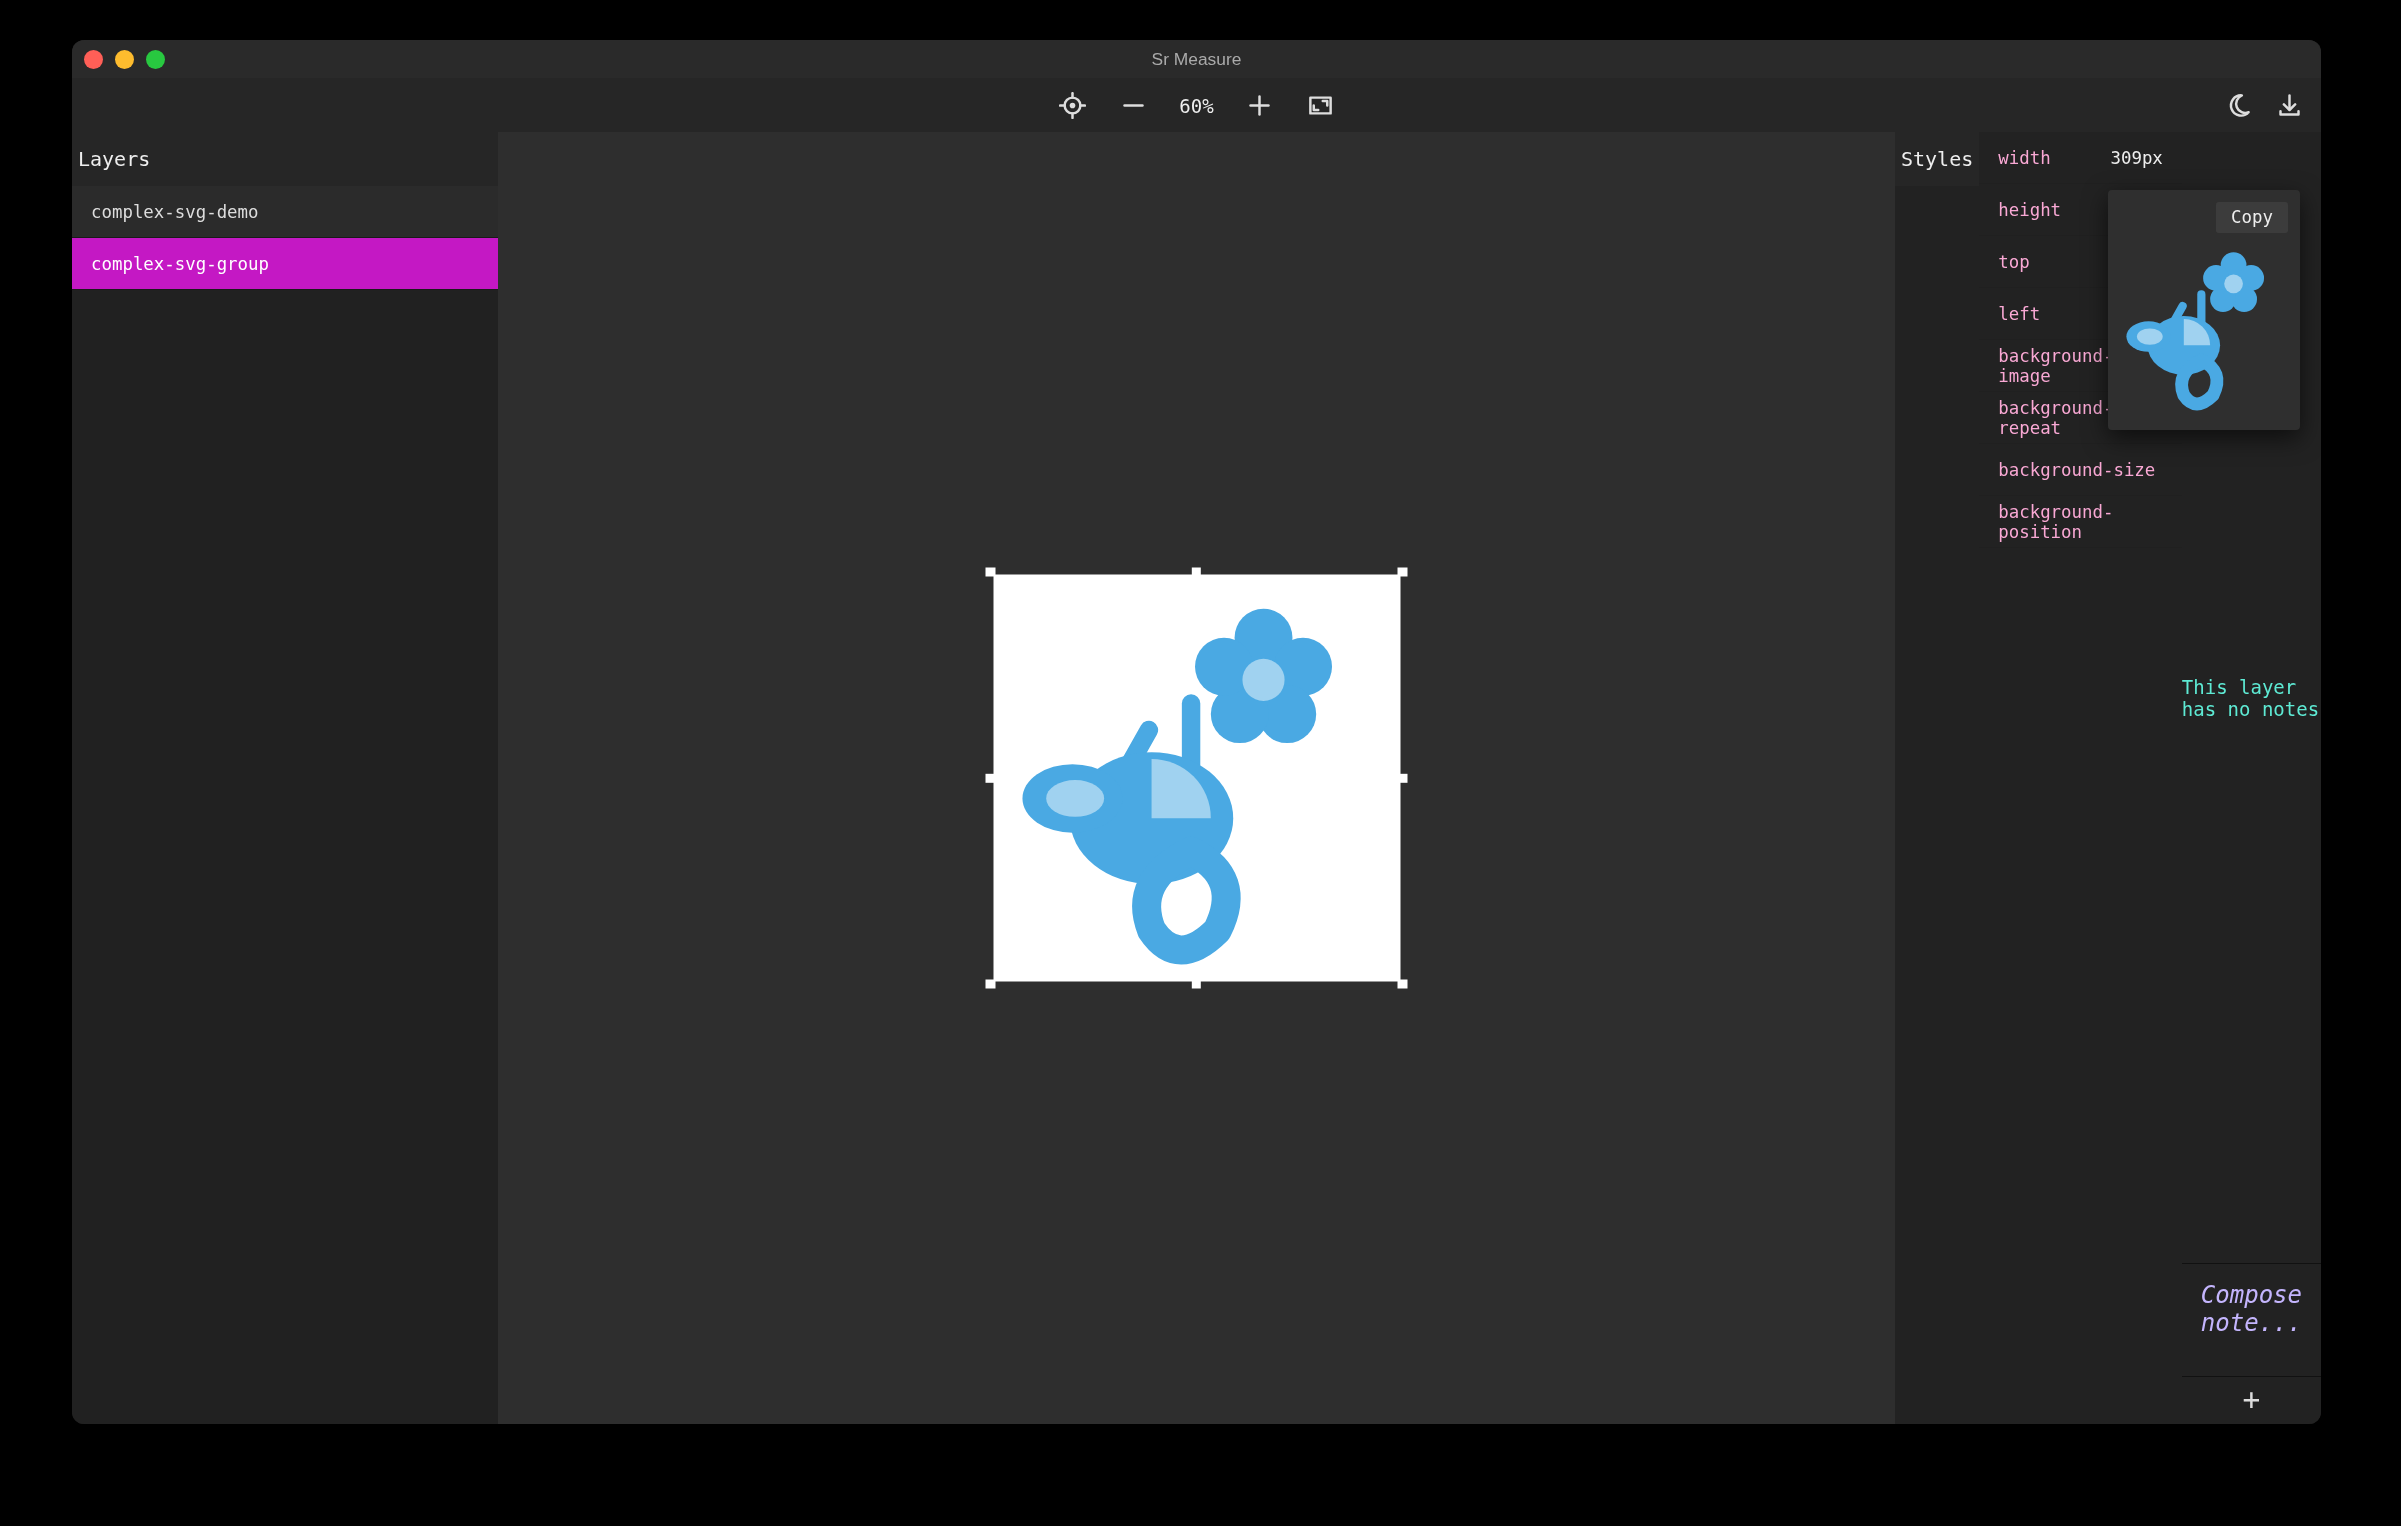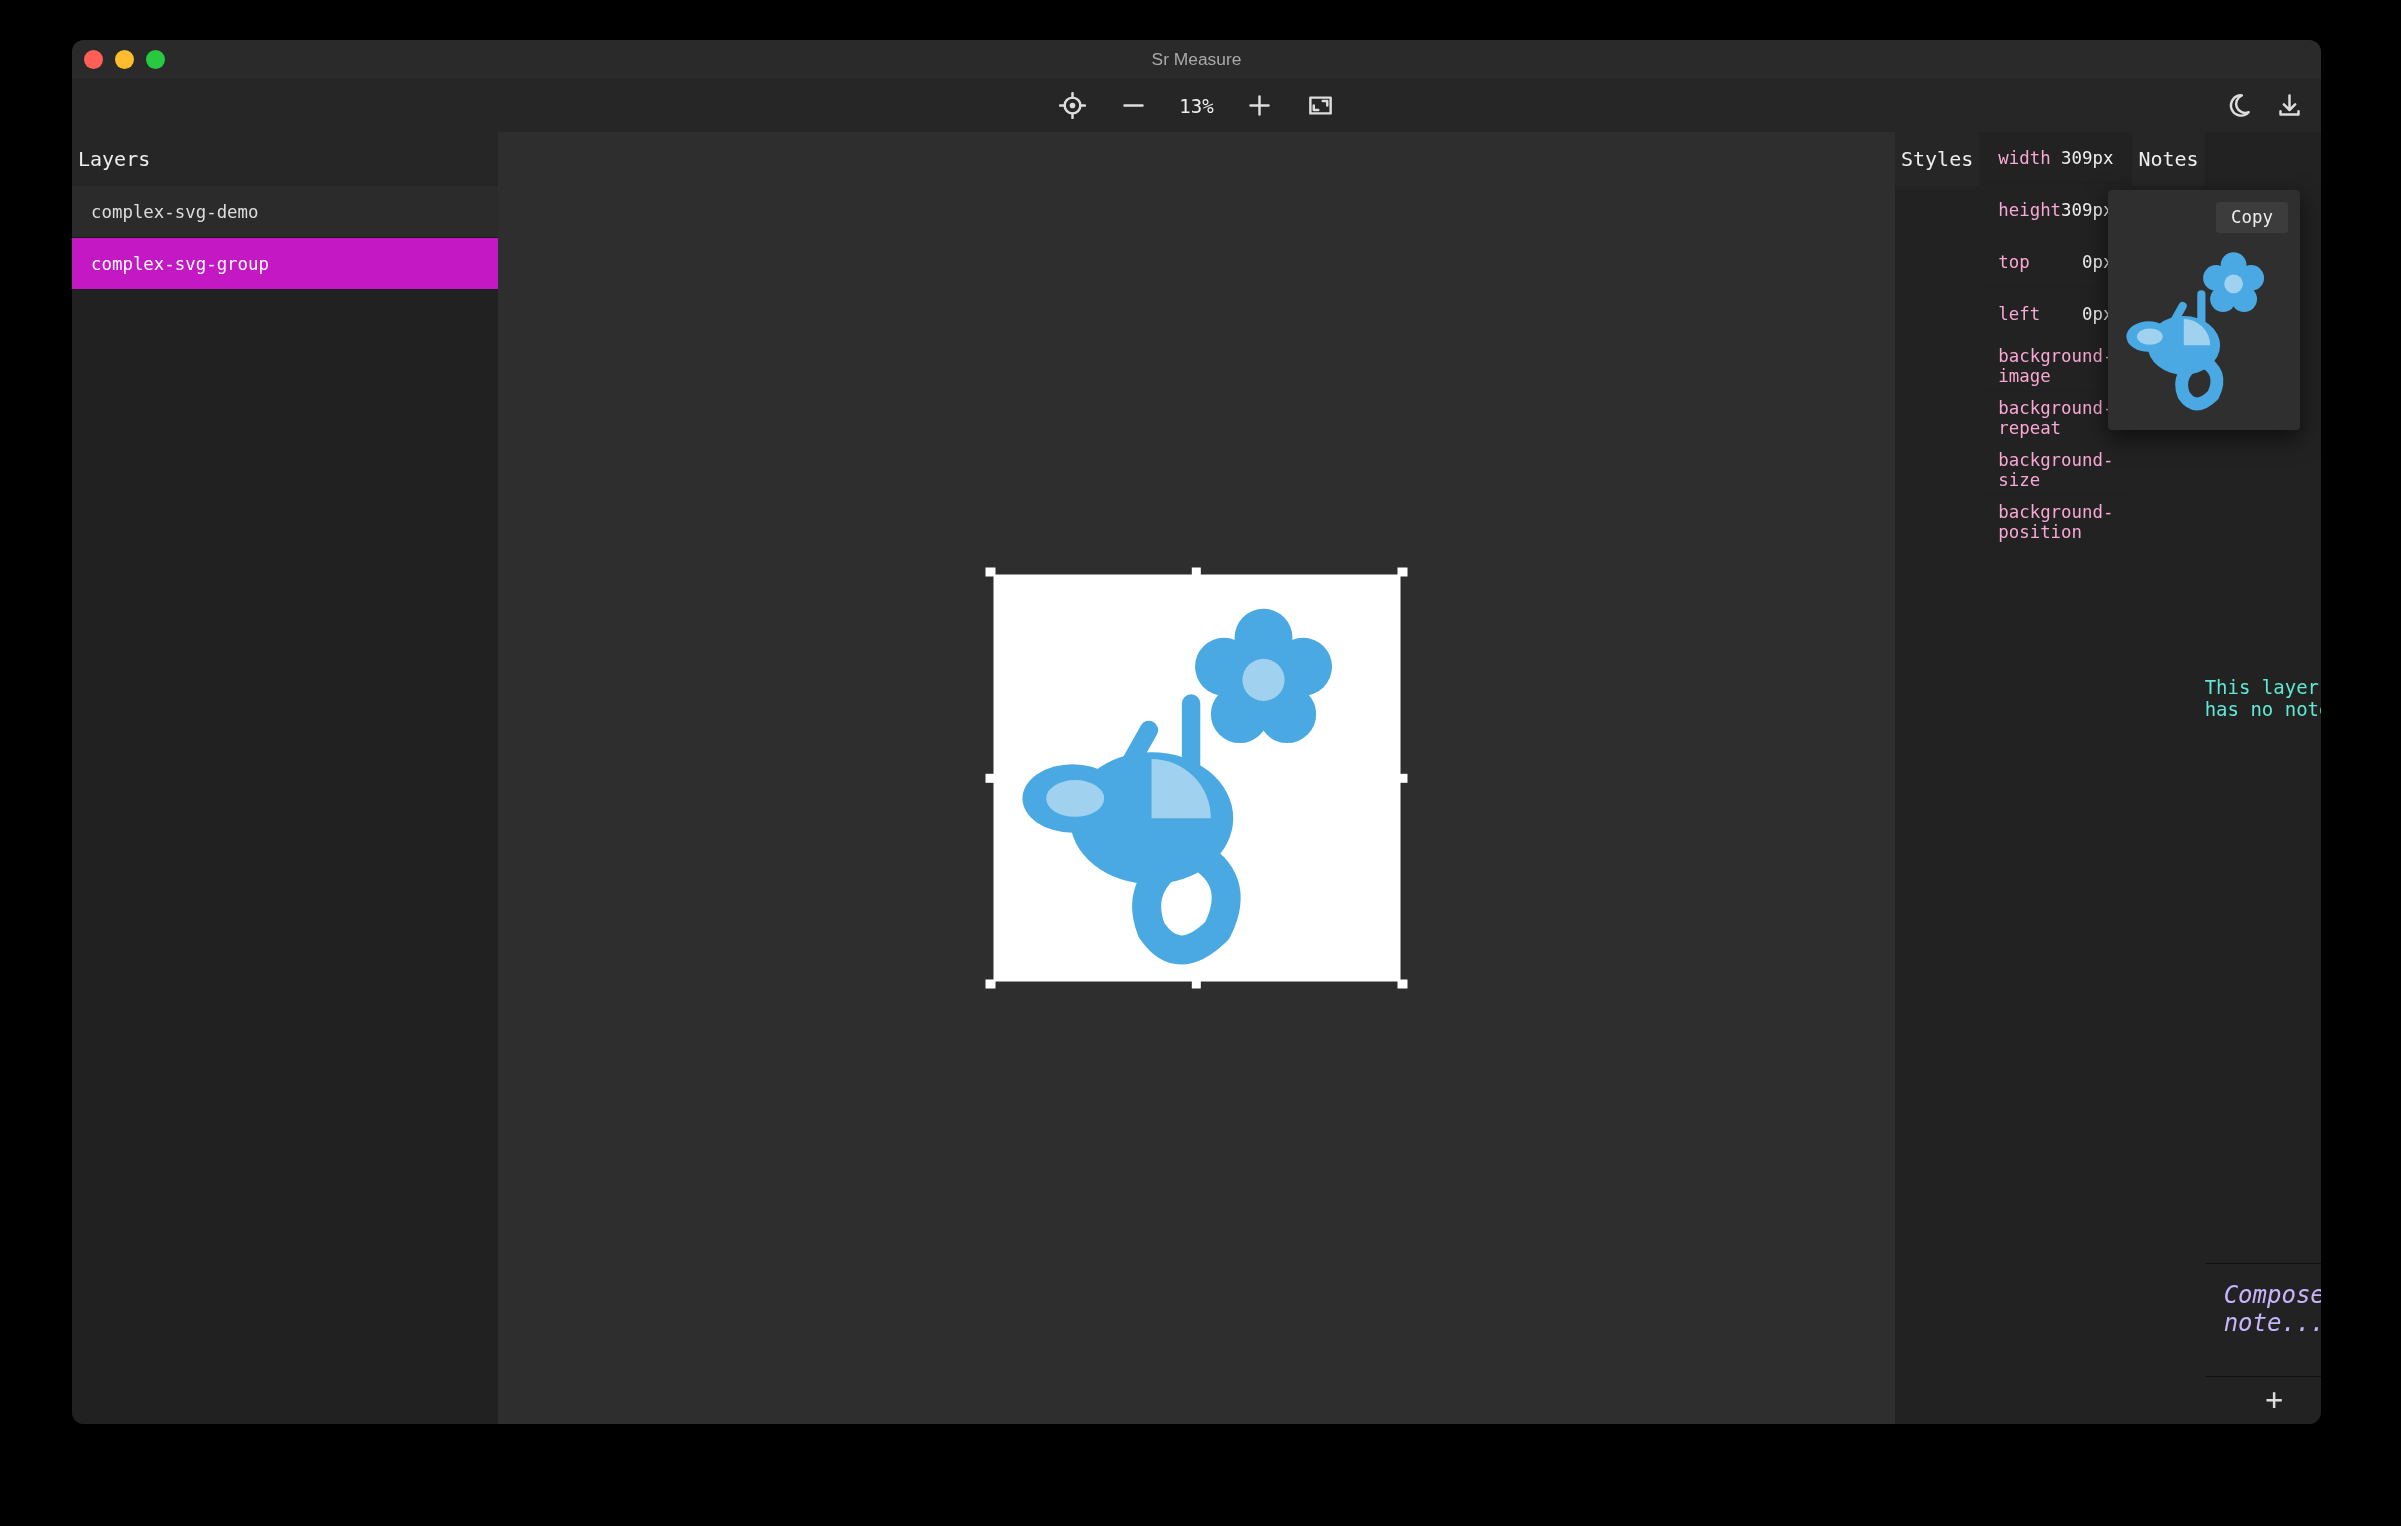--- a/index.html
+++ b/index.html
@@ -99,21 +99,21 @@
               <line class="ico" x1="12" y1="19" x2="12" y2="23"></line>
               <line class="ico" x1="1" y1="12" x2="5" y2="12"></line>
               <line class="ico" x1="19" y1="12" x2="23" y2="12"></line>
             </svg>
       </div>
       <div class="tbtn">
         <svg viewBox="0 0 24 24">
               <line class="ico" x1="4" y1="12" x2="20" y2="12"></line>
             </svg>
       </div>
-      <div class="zoom-label">13%</div>
+      <div class="zoom-label">60%</div>
       <div class="tbtn">
         <svg viewBox="0 0 24 24">
               <line class="ico" x1="4" y1="12" x2="20" y2="12"></line>
               <line class="ico" x1="12" y1="4" x2="12" y2="20"></line>
             </svg>
       </div>
       <div class="tbtn">
         <svg viewBox="0 0 24 24">
               <rect class="ico" x="3" y="5" width="18" height="14"></rect>
               <polyline class="ico" points="14,8 18,8 18,12"></polyline>
@@ -219,21 +219,20 @@
         <div class="style-row">
               <span class="style-key">background-size</span>
               <span class="style-val"></span>
             </div>
         <div class="style-row">
               <span class="style-key">background-position</span>
               <span class="style-val"></span>
             </div>
       </div>
 
-      <div class="panel-header">Notes</div>
       <div class="notes-panel">
         <div class="notes-empty">This layer has no notes</div>
         <div class="compose">Compose note...</div>
         <div class="add-note-bar">
           <div class="plus">+</div>
         </div>
       </div>
 
       <div class="copy-pop">
         <div class="copy-btn">Copy</div>

